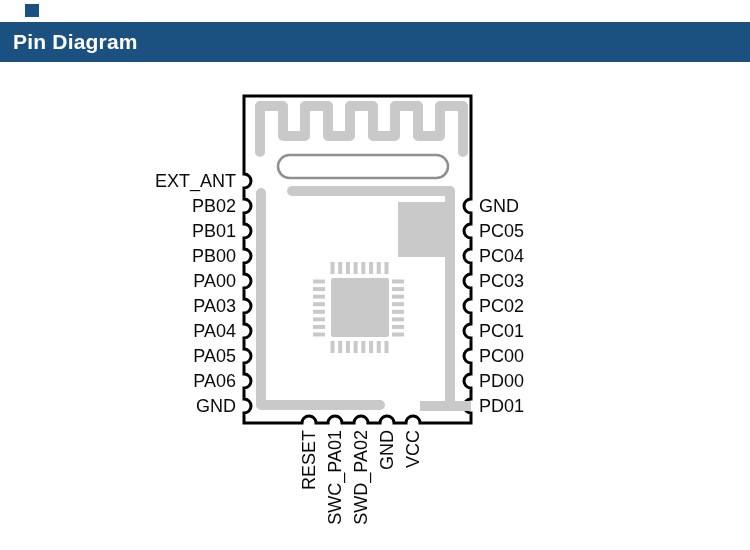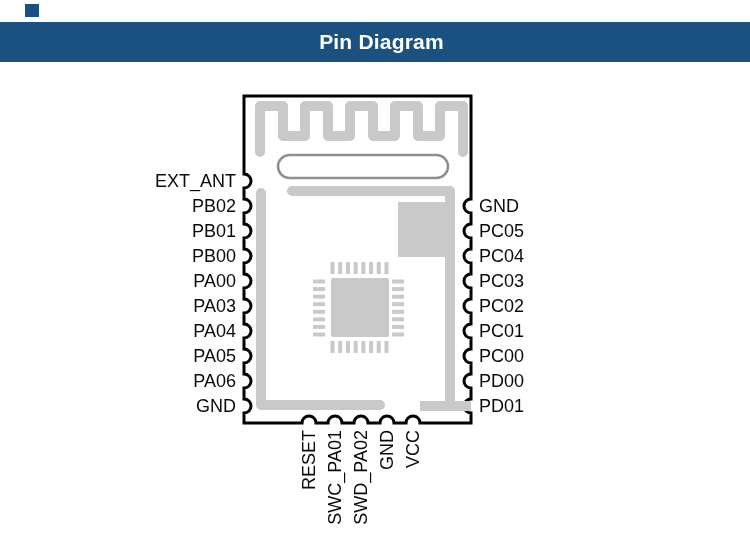--- a/index.html
+++ b/index.html
@@ -1,17 +1,17 @@
 <!DOCTYPE html>
 <html><head>
 <meta charset="utf-8">
 <style>
   html,body{margin:0;padding:0;background:#ffffff;}
   #page{position:relative;width:750px;height:550px;background:#ffffff;overflow:hidden;
-        font-family:"Liberation Sans",sans-serif;text-align:center;}
+        font-family:"Liberation Sans",sans-serif;}
   .corner-accent{position:absolute;left:25px;top:4px;width:14px;height:13px;background:#1B5180;}
   .header-bar{position:absolute;left:0;top:22px;width:750px;height:40px;background:#1B5180;}
   .header-bar .title{display:block;color:#ffffff;font-size:21px;font-weight:bold;
         line-height:40px;padding-left:13px;letter-spacing:0.2px;}
   svg{position:absolute;left:0;top:0;}
   .pin-label{font-family:"Liberation Sans",sans-serif;font-size:18px;fill:#0a0a0a;}
   .pin-label.right-a{text-anchor:start;}
   .pin-label.left-a{text-anchor:end;}
   .pin-label.bot-a{text-anchor:end;}
 </style>

